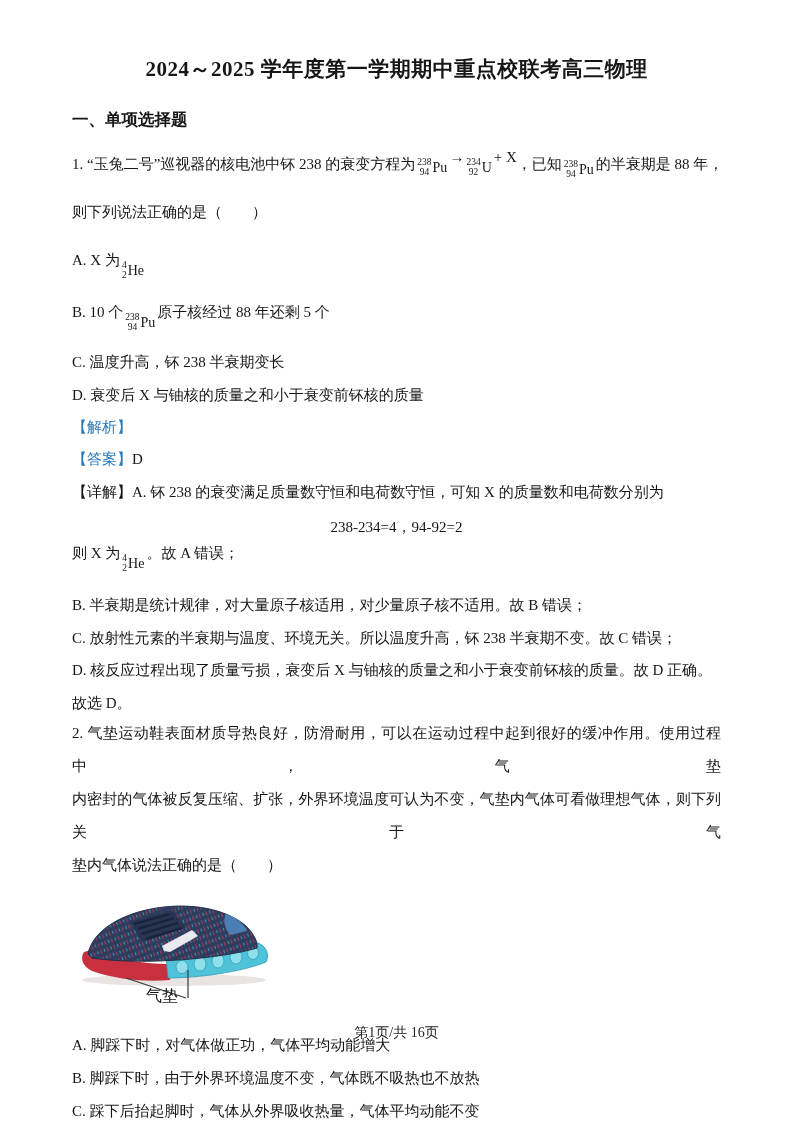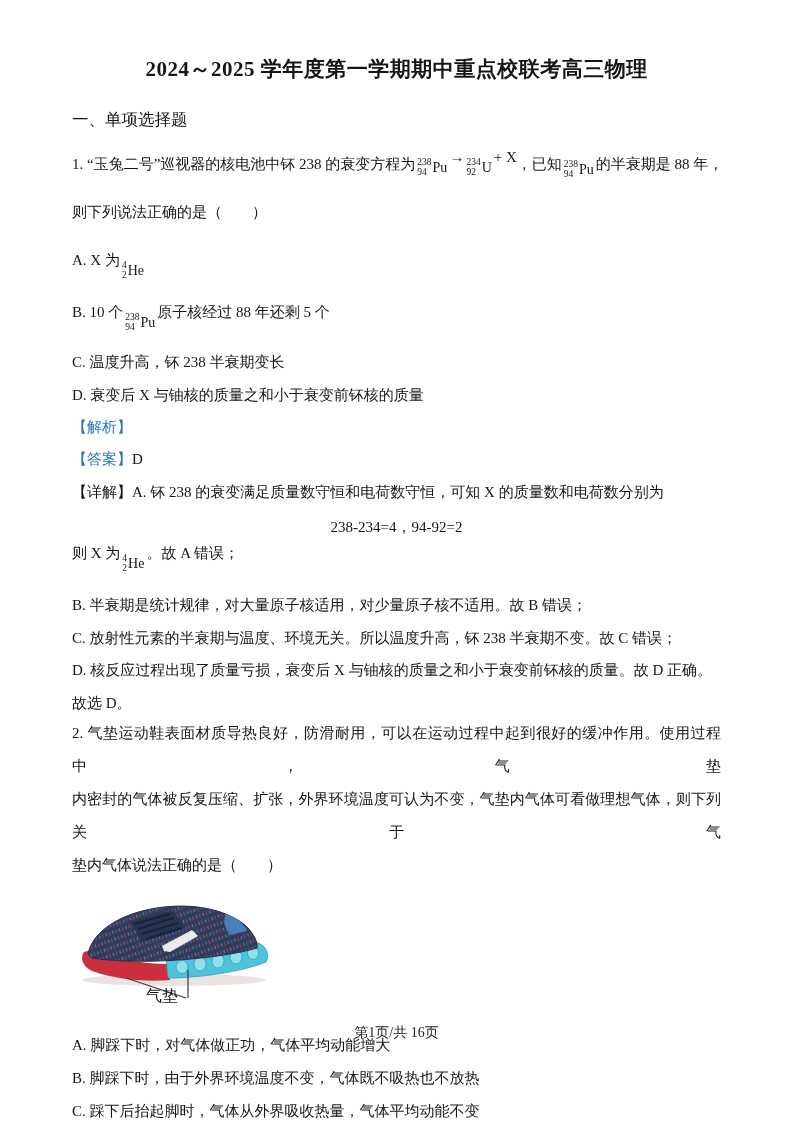--- a/index.html
+++ b/index.html
@@ -6,34 +6,34 @@
   .page {
     position:relative; width:793px; height:1122px; background:#ffffff;
     font-family:"Liberation Serif","DejaVu Serif",serif;
     color:#161616; overflow:hidden;border-radius:7px;
   }
   .content { padding:0 72px; }
   .title {
     margin:0; padding-top:55px; text-align:center;
     font-size:21px; font-weight:bold; letter-spacing:0.5px;
   }
-  .section-heading { margin:26px 0 0 0; font-size:16.5px; font-weight:normal; }
+  .section-heading { margin:26px 0 0 0; font-size:16.5px; font-weight:bold; }
   .line { font-size:15px; line-height:22px; margin:0; }
   .mt3{margin-top:3px}.mt4{margin-top:4px}.mt10{margin-top:10px}.mt11{margin-top:11px}.mt13{margin-top:13px}.mt16{margin-top:16px}.mt18{margin-top:18px}
   .mt20{margin-top:20px}.mt22{margin-top:22px}.mt26{margin-top:26px}
   .stem1 { line-height:30px; margin-top:18px; white-space:nowrap; }
   .blue { color:#2979b8; }
   .centered { text-align:center; }
   .justify2 { text-align:justify; text-align-last:justify; line-height:33px; }
   .q2line { line-height:33px; }
 
   
   .nuclide { display:inline-flex; align-items:center; vertical-align:-3px; margin:0 2px; }
   .nuclide .stack {
-    display:inline-flex; flex-direction:column; align-items:flex-start;
+    display:inline-flex; flex-direction:column; align-items:center;
     font-size:9.5px; line-height:1.05; margin-right:1px; letter-spacing:0;
   }
   .nuclide .el { font-size:14px; line-height:1; }
   .raise { position:relative; top:-7px; }
   .raise-sm { position:relative; top:-5px; }
 
   
   .figure { position:relative; margin:12px 0 0 2px; width:230px; height:118px; }
   .figure svg { display:block; }
   .fig-label {

